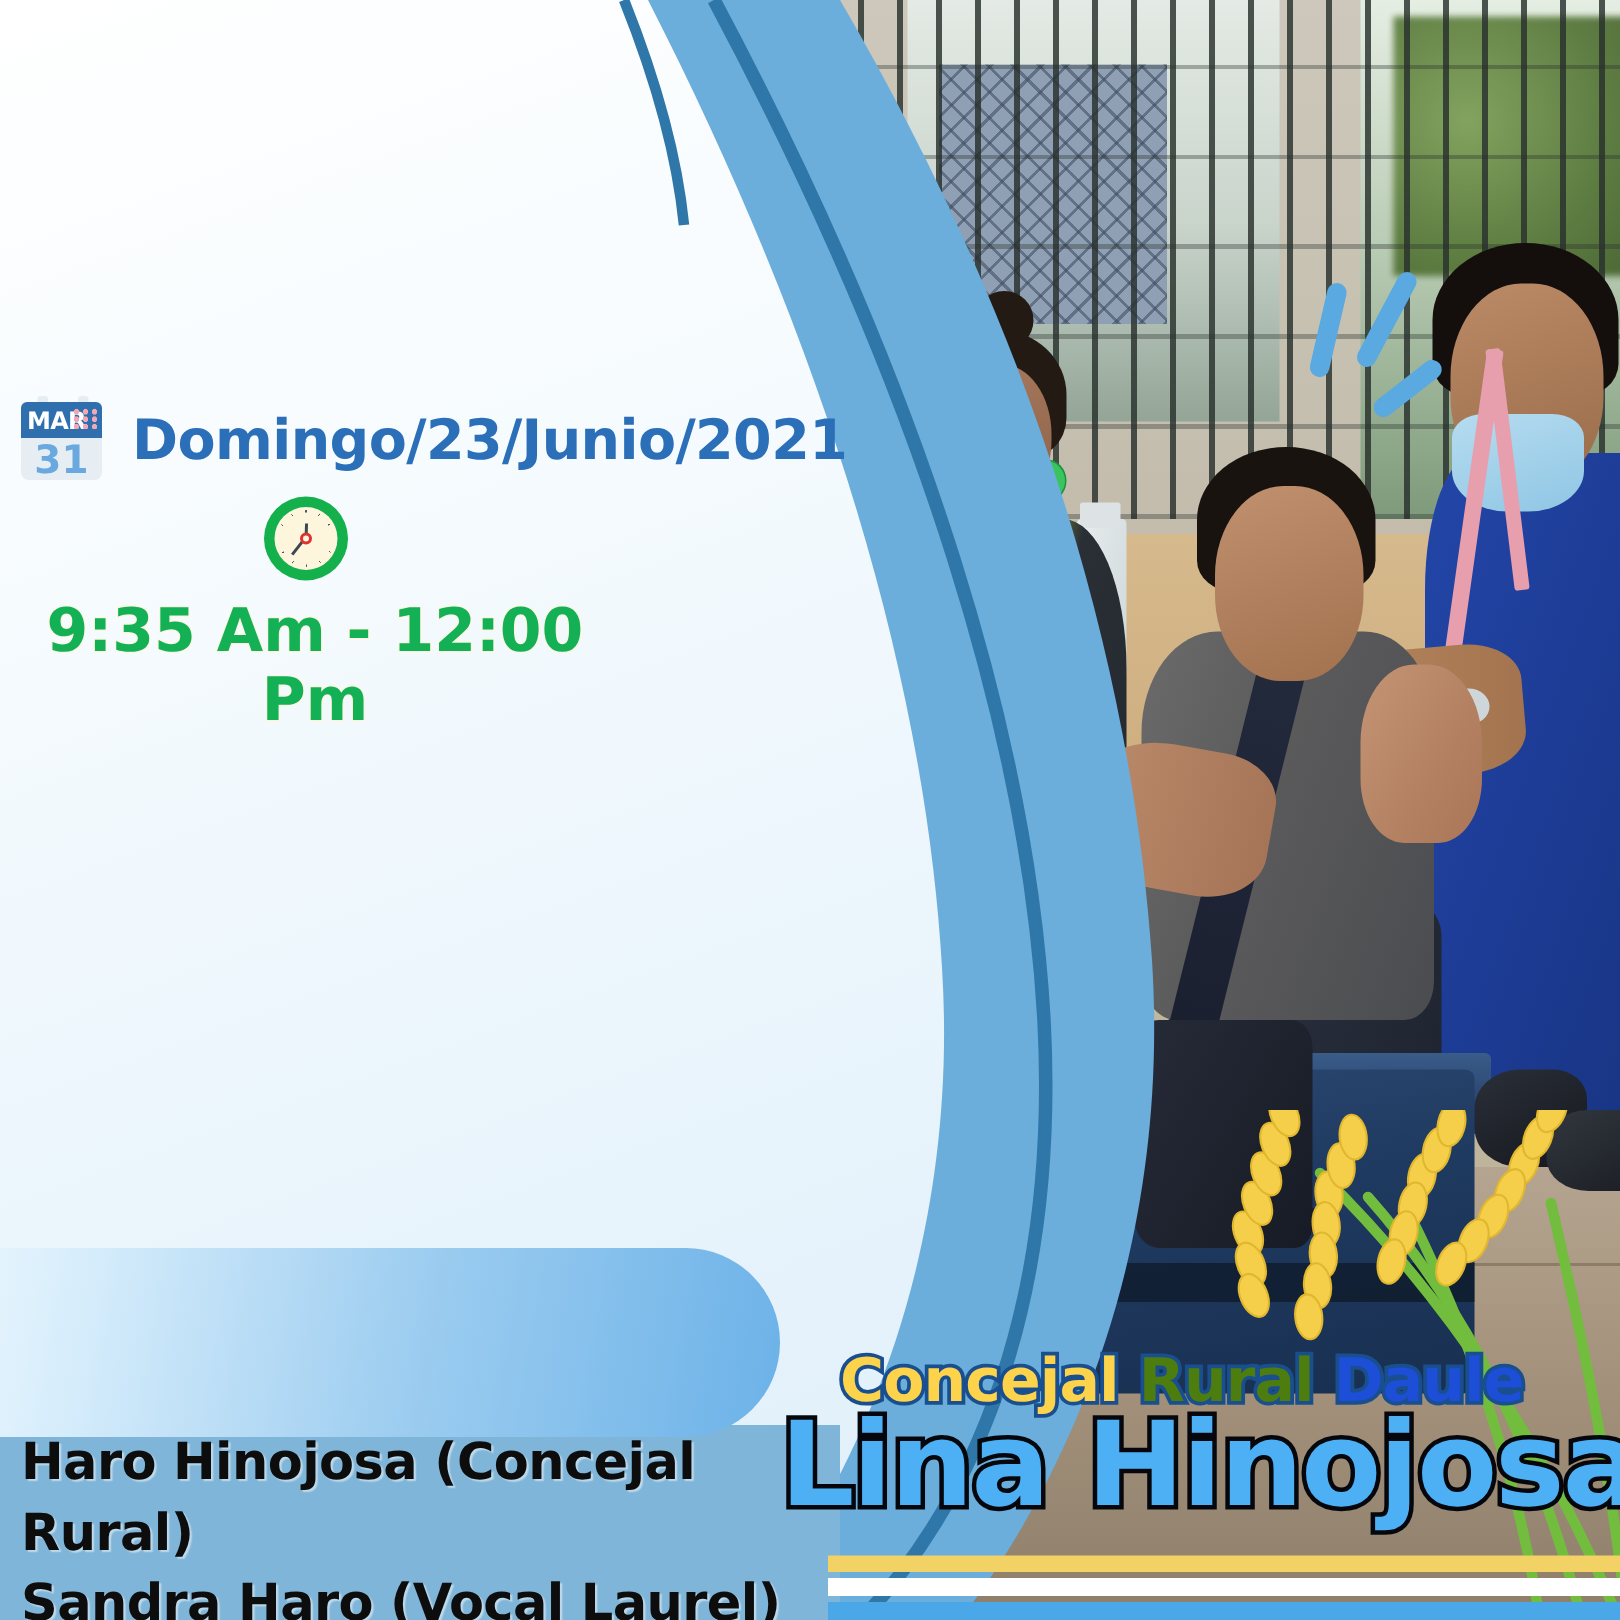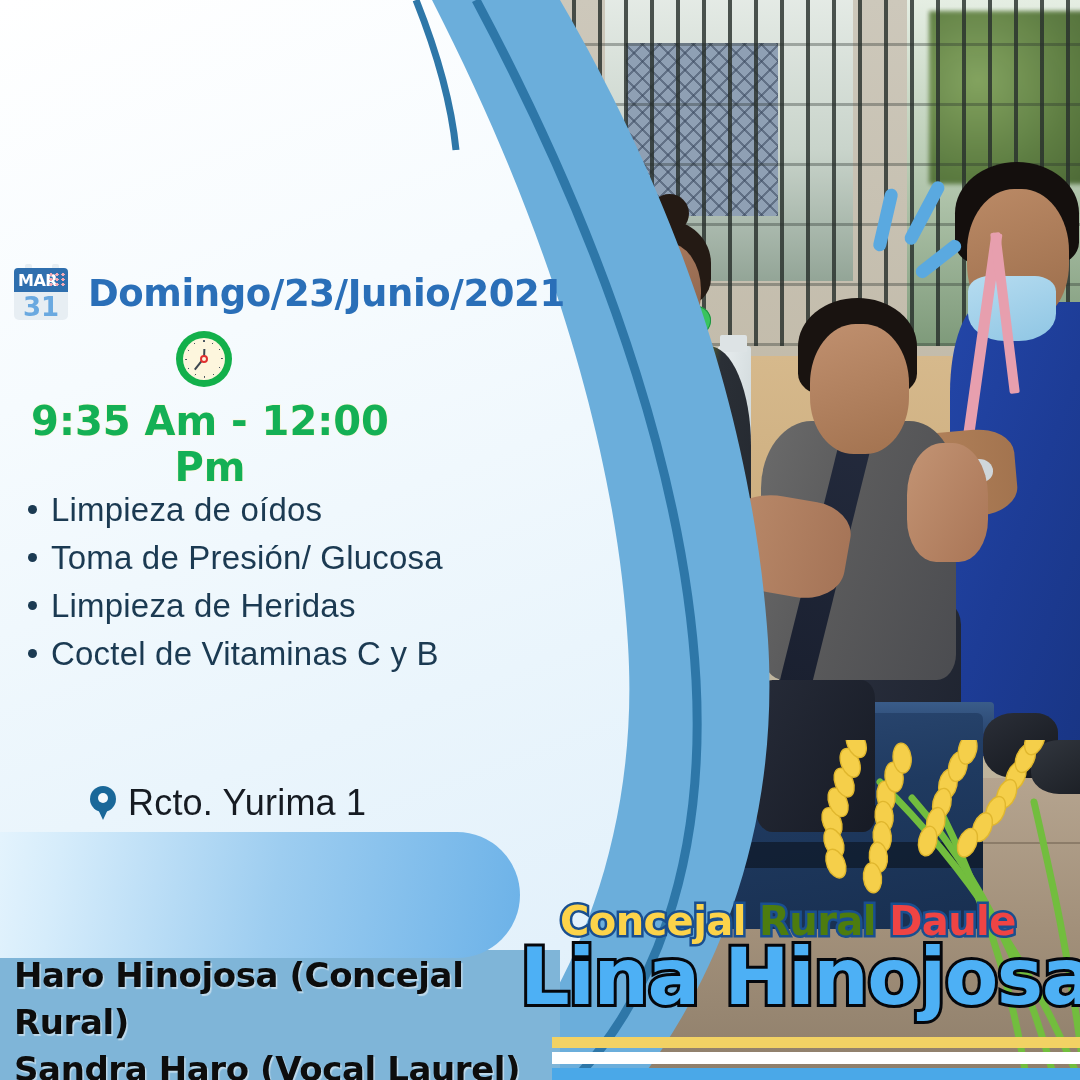--- a/index.html
+++ b/index.html
@@ -350,21 +350,21 @@
 
   
   .role-line {
     position:absolute; left:560px; top:898px; width:520px; z-index:30;
     font-family:"DejaVu Sans", sans-serif; font-weight:bold; font-size:40px;
     letter-spacing:-.6px; white-space:nowrap;
     -webkit-text-stroke:5px #1a4f8f; paint-order:stroke fill;
   }
   .role-line .w1 { color:#fcd34a; }
   .role-line .w2 { color:#4d7c0f; }
-  .role-line .w3 { color:#ef4444; }
+  .role-line .w3 { color:#1d4ed8; }
 
   .name-big {
     position:absolute; left:520px; top:932px; width:580px; z-index:30;
     font-family:"DejaVu Sans", sans-serif; font-weight:bold; font-size:78px;
     color:#4db0f5; letter-spacing:-1.5px; white-space:nowrap;
     -webkit-text-stroke:6px #05070c; paint-order:stroke fill;
   }
 
   .bar-y { position:absolute; left:552px; top:1037px; width:528px; height:11px;
      background:#f2d264; z-index:31; }
@@ -495,48 +495,22 @@
   <div class="clock-icon">
     <span class="clock-ring"></span>
     <span class="clock-face"></span>
     <span class="clock-ticks"></span>
     <span class="clock-h"></span>
     <span class="clock-m"></span>
     <span class="clock-c"></span>
   </div>
   <div class="time-text">9:35 Am - 12:00 Pm</div>
 
-  <ul class="bullets">
-    <li>
-      <span class="dot"></span>
-      <span>Limpieza de oídos</span>
-    </li>
-    <li>
-      <span class="dot"></span>
-      <span>Toma de Presión/ Glucosa</span>
-    </li>
-    <li>
-      <span class="dot"></span>
-      <span>Limpieza de Heridas</span>
-    </li>
-    <li>
-      <span class="dot"></span>
-      <span>Coctel de Vitaminas C y B</span>
-    </li>
-  </ul>
-
-
-  <div class="loc-row">
-    <span class="pin">
-      <span class="pin-b"></span>
-        <span class="pin-t"></span>
-        <span class="pin-h"></span>
-    </span>
-    <span class="loc-text">Rcto. Yurima 1</span>
-  </div>
+
+
 
   <div class="coord-pill"></div>
   <div class="bottom-band"></div>
   <div class="coord-names">
     <div>Haro Hinojosa (Concejal Rural)</div>
     <div>Sandra Haro (Vocal Laurel)</div>
   </div>
 
   <svg class="rice" viewBox="0 0 270 330">
     <g stroke="#72bd3e" stroke-width="7" fill="none" stroke-linecap="round">

